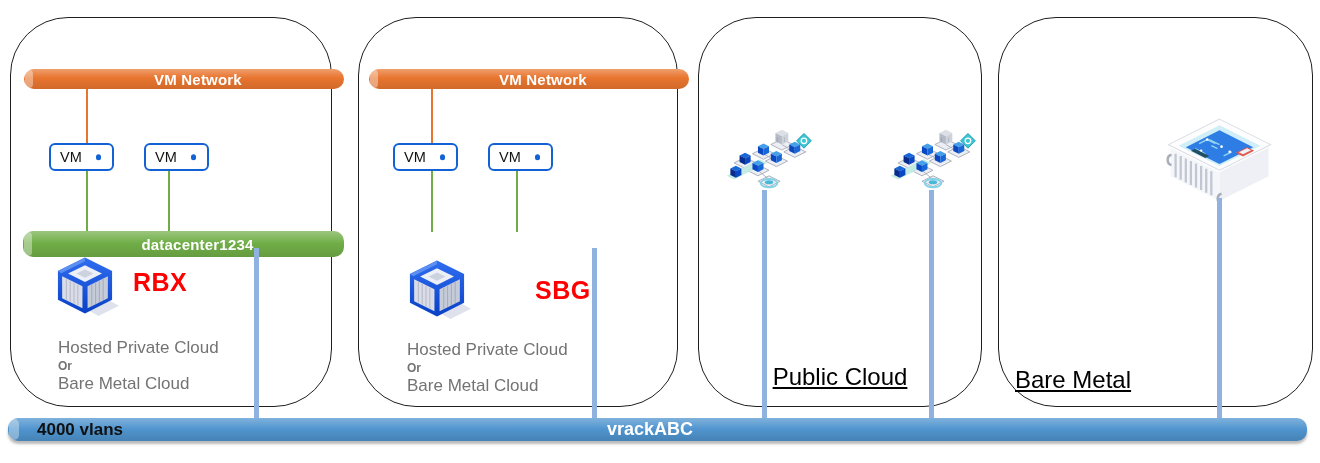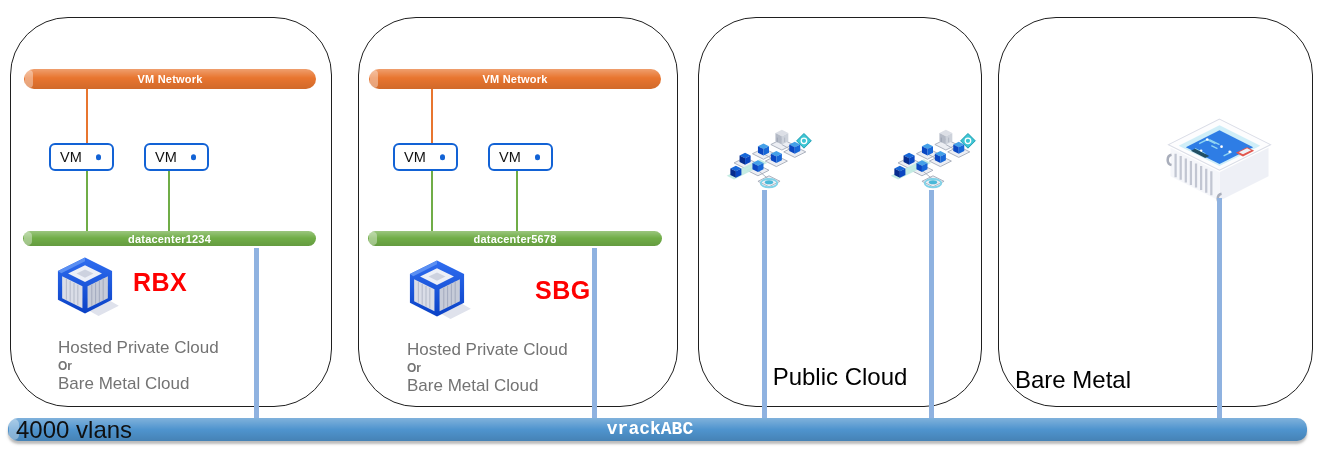--- a/index.html
+++ b/index.html
@@ -6,68 +6,67 @@
   .canvas{
     position:relative;width:1320px;height:463px;background:#fff;overflow:hidden;
     font-family:"Liberation Sans", sans-serif;
   }
   .container{
     position:absolute;top:17px;height:390px;border:1.6px solid var(--outline-black,#1f1f1f);
     border-radius:58px;background:#fff;z-index:1;box-sizing:border-box;
   }
   .bar{
     position:absolute;height:20px;border-radius:10px;display:flex;align-items:center;justify-content:center;
-    color:#fff;font-weight:700;font-size:11px;z-index:2;letter-spacing:.2px;
+    color:#fff;font-weight:700;font-size:15px;z-index:2;letter-spacing:.2px;padding-left:28px;
   }
   .bar::before{
     content:'';position:absolute;left:1px;top:1px;bottom:1px;width:8px;border-radius:8px;
     background:rgba(255,255,255,.38);
   }
   .orange-bar{
     background:linear-gradient(180deg,rgba(255,255,255,.30) 0%,rgba(255,255,255,0) 45%,rgba(0,0,0,.10) 100%),
       var(--vm-network-orange,#E8752F);
   }
   .green-bar{
-    height:15px;
+    height:26px;
     background:linear-gradient(180deg,rgba(255,255,255,.30) 0%,rgba(255,255,255,0) 48%,rgba(0,0,0,.10) 100%),
       var(--datacenter-green,#70AD47);
-    border-radius:8px;
   }
   .vline{position:absolute;width:2px;z-index:1;}
   .vline.orange{background:var(--vm-network-orange,#E8752F);}
   .vline.green{background:var(--datacenter-green,#70AD47);}
   .connector-blue{position:absolute;width:5px;background:var(--connector-light-blue,#8FB2E0);z-index:2;}
   .vm-box{
     position:absolute;width:65px;height:28px;background:#fff;border:2.5px solid var(--vm-border-blue,#1262D5);
     border-radius:6px;box-sizing:border-box;display:flex;align-items:center;z-index:2;
   }
   .vm-label{margin-left:9px;font-size:14.5px;color:#111;}
   .vm-dot{
     position:absolute;right:11px;top:50%;transform:translateY(-50%);
     width:5.5px;height:5.5px;border-radius:50%;background:var(--vm-border-blue,#1262D5);
   }
   .site-code{position:absolute;font-size:25px;font-weight:700;color:var(--site-code-red,#FE0000);letter-spacing:.5px;}
   .desc{position:absolute;color:#737373;}
   .desc .d1,.desc .d3{font-size:17px;line-height:19.5px;}
   .desc .d2{font-size:12px;line-height:16px;font-weight:700;}
-  .zone-label{position:absolute;font-size:24px;color:#000;}
+  .zone-label{position:absolute;font-size:24px;color:#000;text-decoration:underline;}
   .zone-label.center{left:0;right:0;text-align:center;}
   .icon{position:absolute;display:block;line-height:0;}
   .vrack-bar{
     position:absolute;left:8px;top:418px;width:1299px;height:23px;border-radius:10px;z-index:5;
     background:linear-gradient(180deg,rgba(255,255,255,.28) 0%,rgba(255,255,255,0) 50%,rgba(0,0,0,.12) 100%),
       var(--vrack-blue,#4F94CE);
     box-shadow:0 3px 2.5px rgba(120,120,120,.5);
   }
   .vrack-bar::before{
     content:'';position:absolute;left:1px;top:1px;bottom:1px;width:10px;border-radius:9px;
     background:rgba(255,255,255,.35);
   }
-  .vlans{position:absolute;left:8px;top:0;line-height:23px;font-size:24px;color:#101010;}
-  .vrack-name{position:absolute;left:0;right:15px;top:0;text-align:center;line-height:23px;font-size:18px;font-weight:700;color:#fff;font-family:Liberation Mono, monospace;}
+  .vlans{position:absolute;left:29px;top:0;line-height:23px;font-size:17px;color:#101010;font-weight:bold;}
+  .vrack-name{position:absolute;left:0;right:15px;top:0;text-align:center;line-height:23px;font-size:18px;font-weight:700;color:#fff;}
 </style>
 </head>
 <body>
 
 <svg width="0" height="0" style="position:absolute" aria-hidden="true">
   <defs>
     <linearGradient id="gradCube" x1="0" y1="0" x2="0" y2="1">
       <stop offset="0" stop-color="#2f6df0"></stop>
         <stop offset="1" stop-color="#0a41c6"></stop>
     </linearGradient>
@@ -147,23 +146,20 @@
     <div class="vm-box" style="left:34px;top:125px;">
       <span class="vm-label">VM</span>
       <span class="vm-dot"></span>
     </div>
     <div class="vm-box" style="left:129px;top:125px;">
       <span class="vm-label">VM</span>
       <span class="vm-dot"></span>
     </div>
     <div class="vline green" style="left:72px;top:153px;height:61px;"></div>
     <div class="vline green" style="left:157px;top:153px;height:61px;"></div>
-    <div class="bar green-bar" style="left:9px;top:213px;width:294px;">
-      <span>datacenter5678</span>
-    </div>
     <span class="icon" style="left:44px;top:240px;">
       <svg viewBox="0 0 80 78" width="68" height="66">
         <polygon points="38,62 62,50 80,60 56,72" fill="#dfe2ec"></polygon>
         <polygon points="40,3 72,19 72,53 40,69 8,53 8,19" fill="url(#gradCube)"></polygon>
         <polygon points="40,3 8,19 12,21.5 40,7.5" fill="#5b8ff2"></polygon>
         <polygon points="13,25 37,37 37,63 13,51" fill="#dadde7"></polygon>
         <polygon points="43,37 67,25 67,51 43,63" fill="#c6cbd8"></polygon>
         <path d="M18,28.5 V53 M22.5,30.7 V55.2 M27,33 V57.5 M31.5,35.2 V59.7" stroke="#b7bccb" stroke-width="1.3" fill="none"></path>
         <path d="M48,34.5 V60 M52.5,32.3 V57.7 M57,30 V55.5 M61.5,27.8 V53.2" stroke="#a6adc0" stroke-width="1.3" fill="none"></path>
         <polygon points="40,12 60,22 40,32 20,22" fill="#edf0f7"></polygon>

